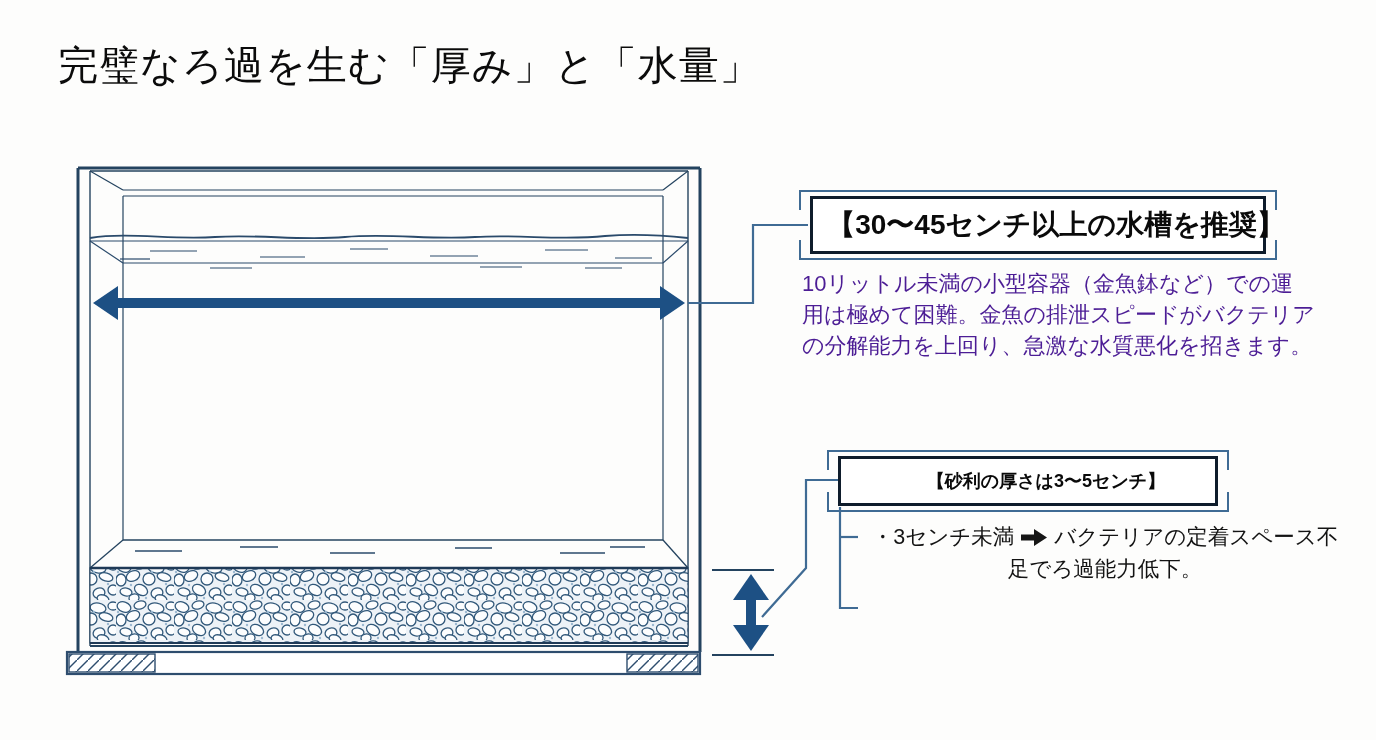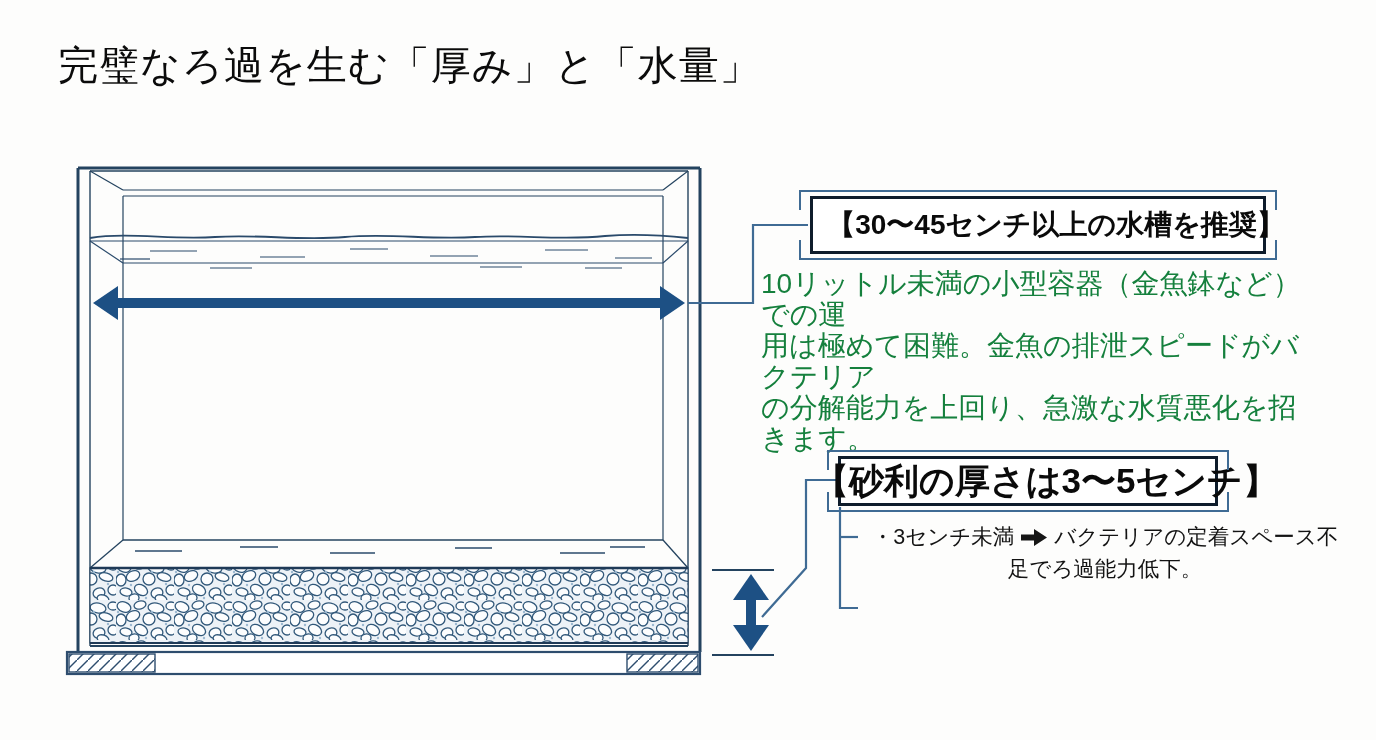--- a/index.html
+++ b/index.html
@@ -25,25 +25,25 @@
     border:2px solid #3f6b94; border-bottom:none;
   }
   .callout::after{
     content:""; position:absolute; left:-14px; right:-14px; bottom:-9px; height:18px;
     border:2px solid #3f6b94; border-top:none;
   }
   .callout-heading{ font-weight:700; color:#0a0a0a; white-space:nowrap;margin-left:36px; }
   .callout-tank-size{ left:810px; top:196px; width:456px; height:58px; }
   .callout-tank-size .callout-heading{ font-size:28px; }
   .callout-gravel-depth{ left:838px; top:456px; width:380px; height:50px; }
-  .callout-gravel-depth .callout-heading{ font-size:35px;text-align:right; }
+  .callout-gravel-depth .callout-heading{ font-size:18px;text-align:right; }
 
   .body-text{
-    position:absolute; left:761px; top:268px; width:560px;
-    font-size:28px; line-height:31px; color:#15803d;
+    position:absolute; left:802px; top:268px; width:560px;
+    font-size:22px; line-height:31px; color:#4c1d95;
     white-space:pre-line;
   }
 
   .bullet{
     position:absolute; left:858px; width:494px;
     font-size:21.5px; line-height:32px; color:#131313; font-weight:500;
     text-align:center;
   }
   .bullet-1{ top:521px; }
   .bullet-2{ top:591px; }

